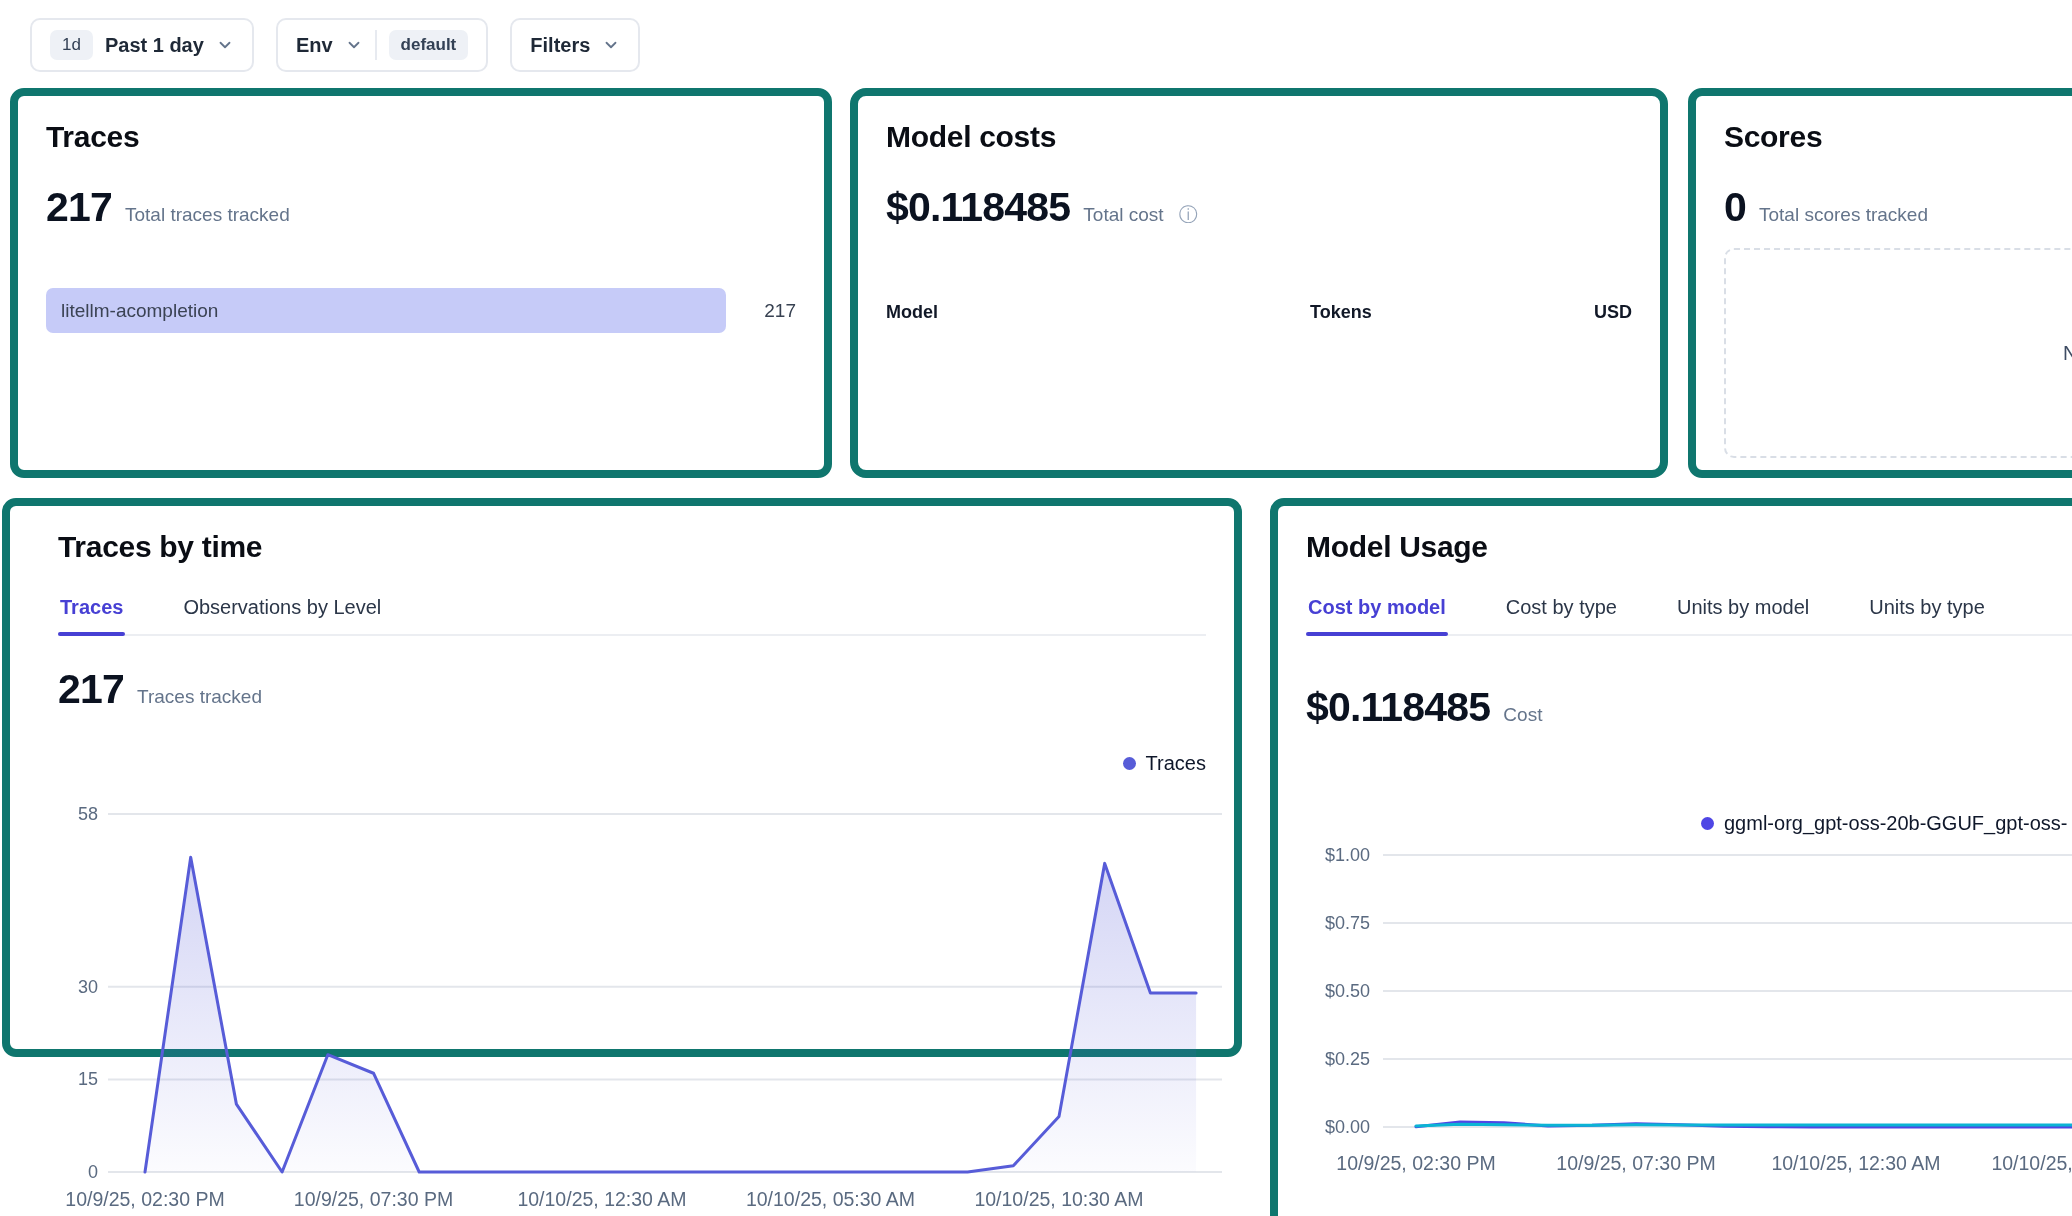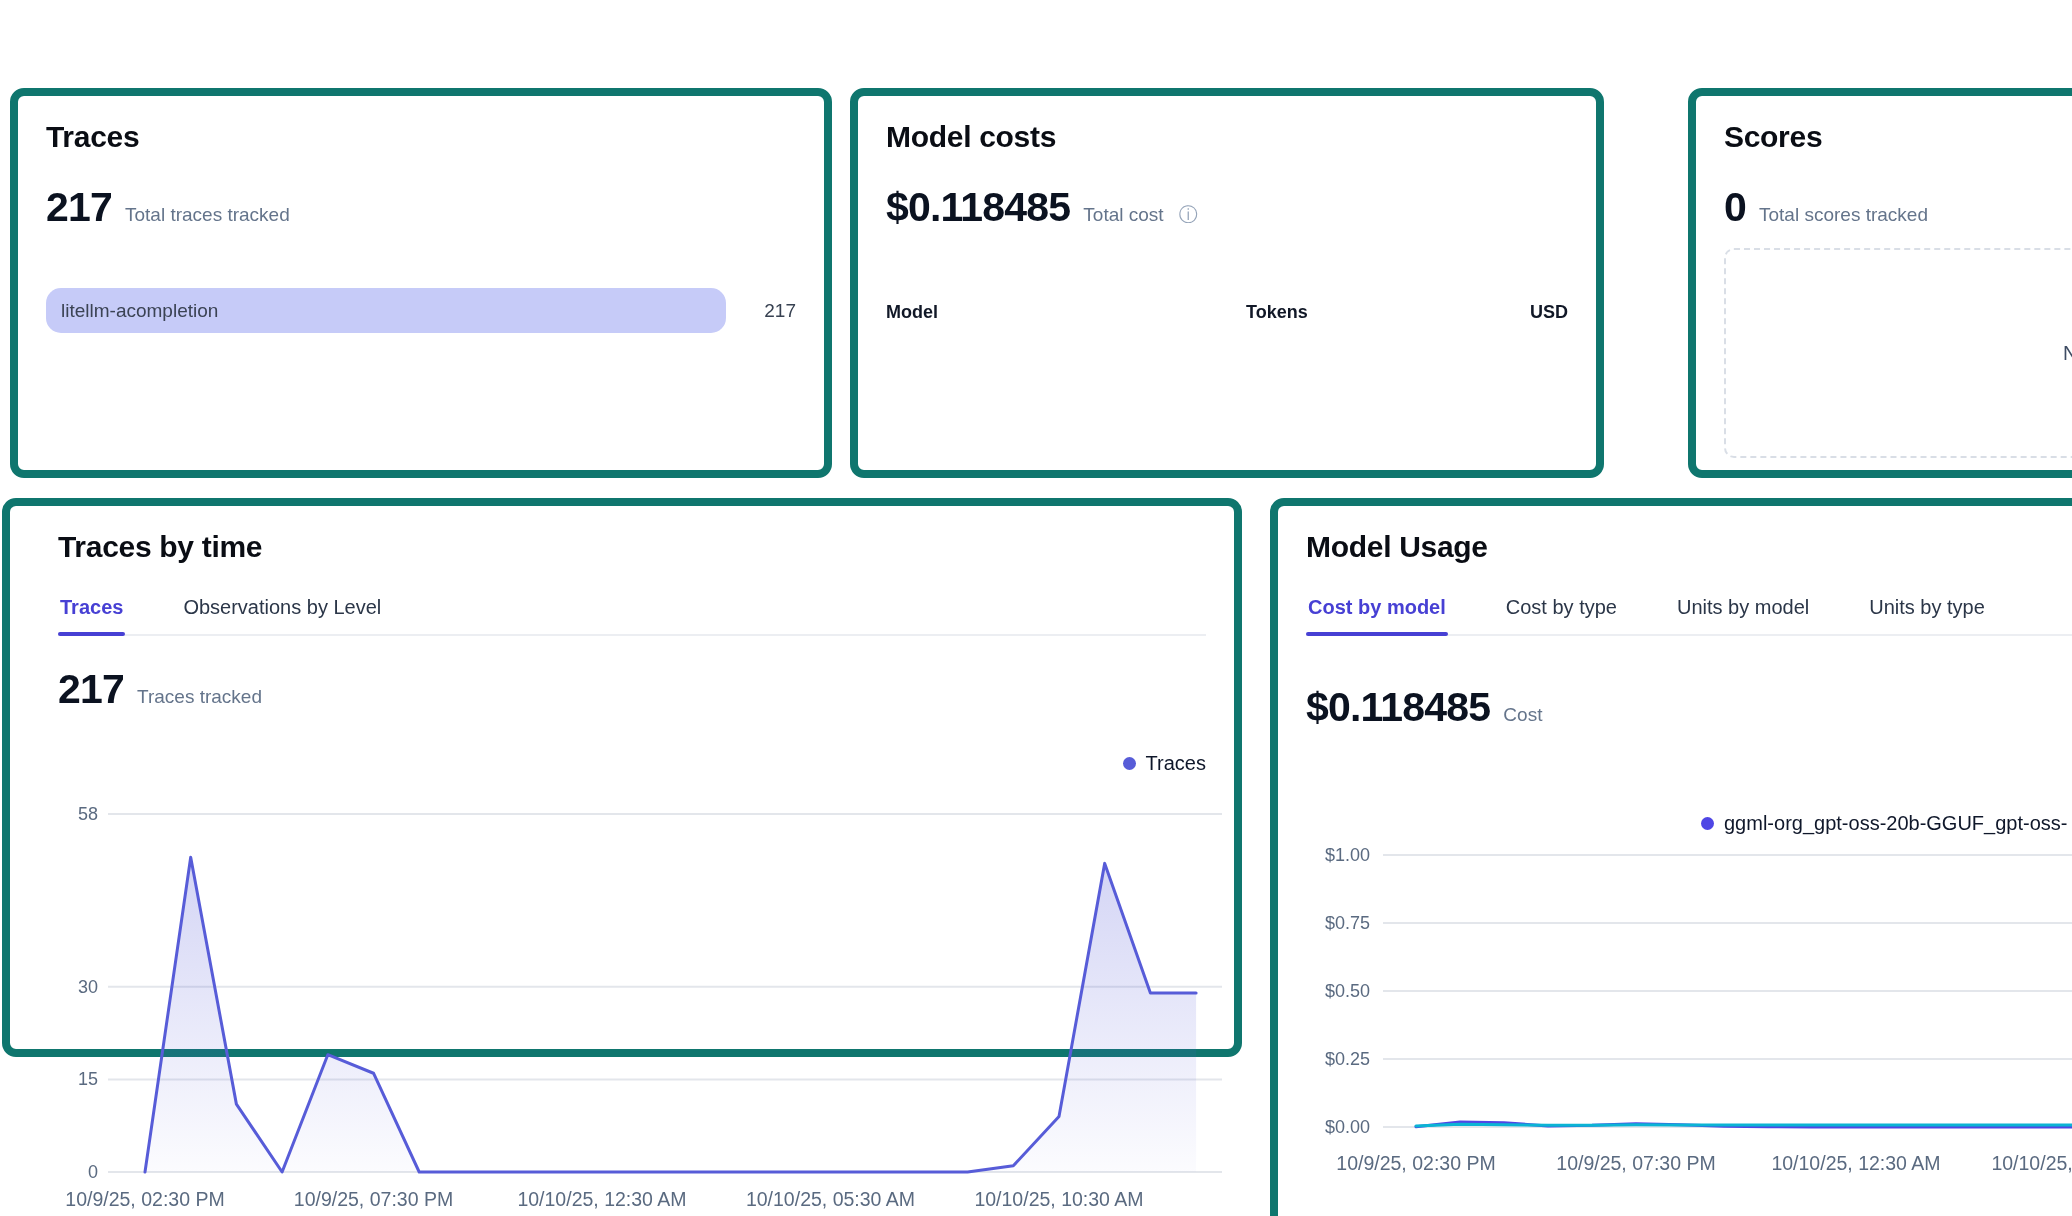--- a/index.html
+++ b/index.html
@@ -13,35 +13,35 @@
   .pill .plabel{font-weight:600;color:#1f2937;}
   .badge{background:#eef1f6;border-radius:7px;padding:5px 12px;font-size:17px;color:#334155;font-weight:500;}
   .vdiv{width:2px;height:30px;background:#e7eaf0;}
   .chev{width:18px;height:18px;flex:0 0 auto;}
 
   
   .card{position:absolute;background:#fff;border:8px solid #0f766e;border-radius:14px;box-sizing:border-box;}
   .card h2{margin:0;font-size:30px;font-weight:700;color:#0a0d14;letter-spacing:-0.3px;}
   .card-pad{padding:24px 28px;}
   #card-traces{left:10px;top:88px;width:822px;height:390px;}
-  #card-model-costs{left:850px;top:88px;width:754px;height:390px;}
+  #card-model-costs{left:850px;top:88px;width:818px;height:390px;border-radius:16px;}
   #card-scores{left:1688px;top:88px;width:800px;height:390px;}
   #card-traces-time{left:2px;top:498px;width:1240px;height:559px;padding-left:48px;}
   #card-model-usage{left:1270px;top:498px;width:862px;height:790px;}
 
   .metric{display:flex;align-items:baseline;gap:13px;margin-top:30px;}
   .metric .num{font-size:41px;font-weight:700;color:#0b1220;letter-spacing:-0.8px;}
   .metric .sub{font-size:19px;color:#64748b;}
   .info-ic{font-size:19px;color:#94a3b8;margin-left:2px;}
 
   
   .hbar-list{position:absolute;left:28px;right:28px;top:192px;}
   .hbar{display:flex;align-items:center;gap:12px;}
   .hbar-track{flex:1;}
-  .hbar-fill{height:45px;background:#c6cbf8;border-radius:15px;display:flex;align-items:center;}
+  .hbar-fill{height:45px;background:#c6cbf8;border-radius:7px;display:flex;align-items:center;}
   .hbar-label{padding-left:15px;font-size:19px;color:#3b4354;}
   .hbar-val{width:58px;text-align:right;font-size:19px;color:#374151;}
 
   
   .mtable{position:absolute;left:28px;right:28px;top:194px;font-size:18px;}
   .mrow{display:flex;align-items:center;}
   .mhead{height:44px;font-weight:700;color:#111827;}
   .mbody .mrow{height:50px;border-top:2px solid #eff1f4;color:#334155;}
   .mcol-name{flex:1;text-align:left;}
   .mcol-tok{width:150px;text-align:left;}
@@ -67,20 +67,43 @@
   .chart-svg{position:absolute;display:block;}
   #chart-traces{left:28px;top:270px;}
   #chart-usage{left:28px;top:312px;}
   .chart-svg text{font-family:"Liberation Sans","DejaVu Sans",sans-serif;}
 </style>
 </head>
 <body>
 
 <div class="stage">
 
+  <div class="toolbar">
+    <div class="pill">
+      <span class="badge">1d</span>
+      <span class="plabel">Past 1 day</span>
+      <svg class="chev" viewBox="0 0 20 20">
+          <path d="M5 7.5l5 5 5-5" fill="none" stroke="#64748b" stroke-width="2" stroke-linecap="round" stroke-linejoin="round"></path>
+        </svg>
+    </div>
+    <div class="pill">
+      <span class="plabel">Env</span>
+      <svg class="chev" viewBox="0 0 20 20">
+          <path d="M5 7.5l5 5 5-5" fill="none" stroke="#64748b" stroke-width="2" stroke-linecap="round" stroke-linejoin="round"></path>
+        </svg>
+      <span class="vdiv"></span>
+      <span class="badge" style="font-weight:600;">default</span>
+    </div>
+    <div class="pill">
+      <span class="plabel">Filters</span>
+      <svg class="chev" viewBox="0 0 20 20">
+          <path d="M5 7.5l5 5 5-5" fill="none" stroke="#64748b" stroke-width="2" stroke-linecap="round" stroke-linejoin="round"></path>
+        </svg>
+    </div>
+  </div>
 
   <div class="card card-pad" id="card-traces">
     <h2>Traces</h2>
     <div class="metric">
       <span class="num">217</span>
       <span class="sub">Total traces tracked</span>
     </div>
     <div class="hbar-list">
         <div class="hbar">
           <div class="hbar-track">

